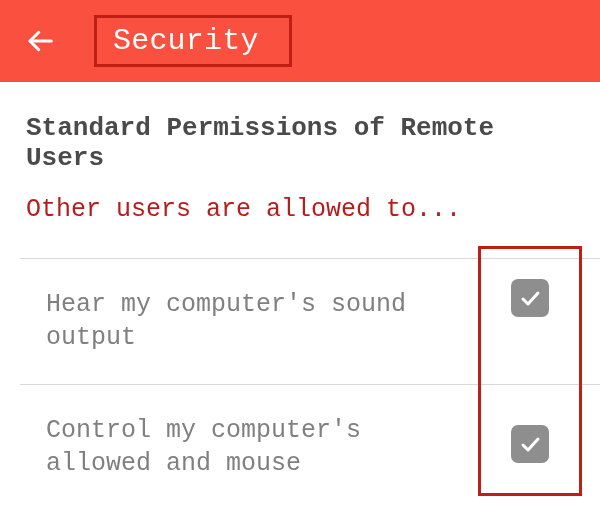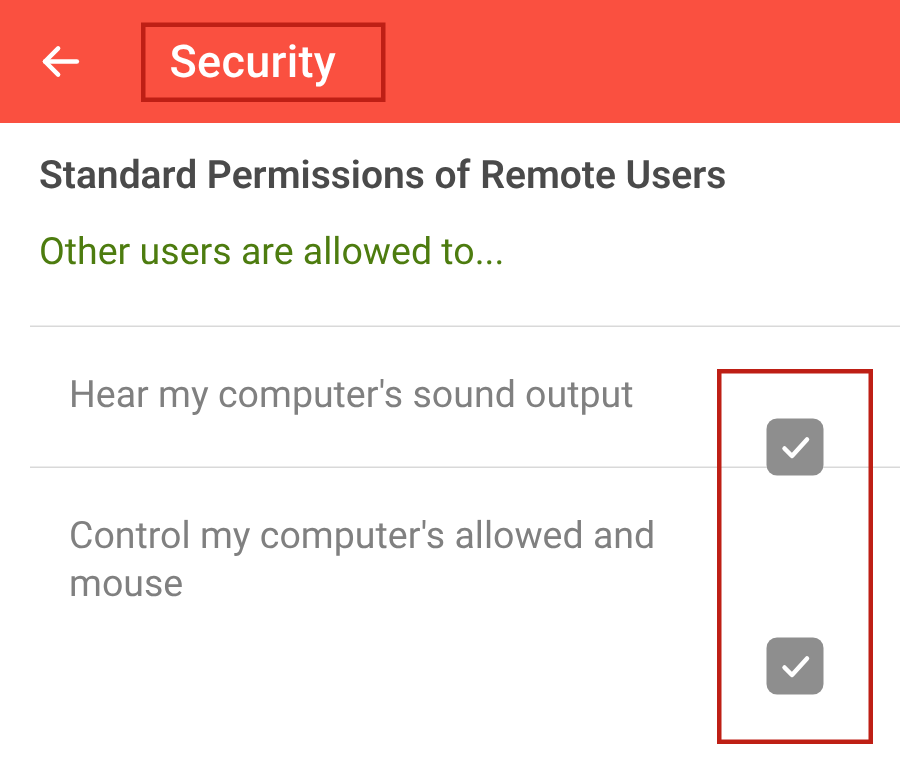--- a/index.html
+++ b/index.html
@@ -34,31 +34,31 @@
     border: 3px solid #be1f15;
     padding: 6px 30px 6px 16px;
   }
   .title-text {
     font-size: 30px;
     font-weight: 500;
     color: #ffffff;
     letter-spacing: 0.2px;
   }
   .section {
-    padding: 20px 26px 6px 26px;
+    padding: 31px 26px 6px 26px;
   }
   .section-title {
     font-size: 26px;
     font-weight: 600;
     color: #4a4a4a;
   }
   .subtitle {
     margin-top: 22px;
     font-size: 25px;
-    color: #4d7c0f;
+    color: #b91c1c;
   }
   .list {
     margin-top: 28px;
     border-top: 1px solid #d9d9d9;
     margin-left: 20px;
   }
   .row {
     display: flex;
     align-items: center;
     justify-content: space-between;
@@ -92,21 +92,21 @@
     border-radius: 7px;
     background: #8e8e8e;
     display: flex;
     align-items: center;
     justify-content: center;
     cursor: pointer;
   }
   .checkbox svg { display: block; }
   .cb1 { margin-top: 30px; }
   .cb2 { margin-top: 108px; }
-  .screen { position: relative; width: 600px; height: 512px; }
+  .screen { position: relative; width: 600px; height: 512px; font-family: Liberation Mono, monospace; }
 </style>
 </head>
 <body>
 
 <div class="screen">
 
   <div class="header">
     <div class="back-btn">
       <svg width="30" height="30" viewBox="0 0 24 24" fill="none" stroke="#ffffff" stroke-width="2.4" stroke-linecap="round" stroke-linejoin="round">
         <line x1="21" y1="12" x2="4" y2="12"></line>

